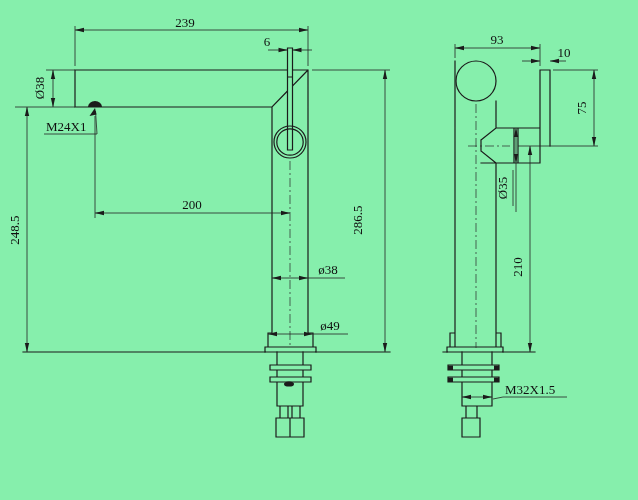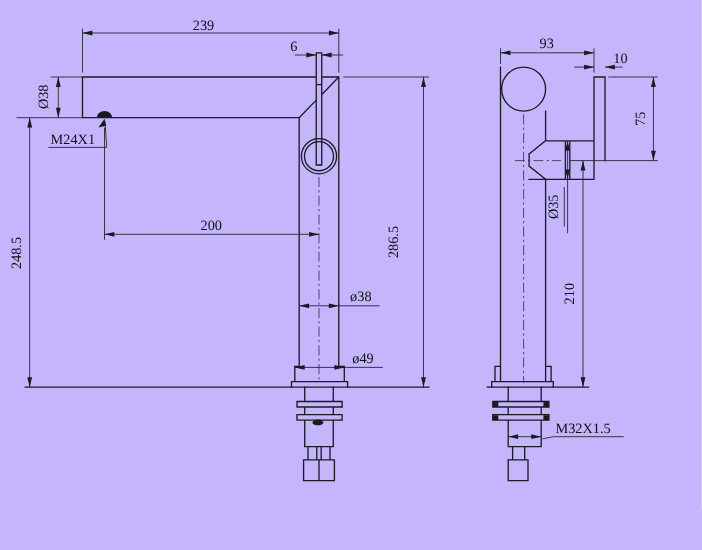--- a/index.html
+++ b/index.html
@@ -1,17 +1,17 @@
 <!DOCTYPE html>
 <html><head>
 <meta charset="utf-8">
 <style>
   html,body{margin:0;padding:0;background:#ffffff;}
   .sheet{
-    position:relative;width:638px;height:500px;background:#c4b5fd;overflow:hidden;
+    position:relative;width:638px;height:500px;background:#86efac;overflow:hidden;
     font-family:"Liberation Serif","DejaVu Serif",serif;
     text-align:center;
   }
   svg{position:absolute;left:0;top:0;}
   .obj{stroke:#1b1b1b;stroke-width:1.2;fill:none;stroke-linecap:square;}
   .thin{stroke:#242424;stroke-width:0.8;fill:none;stroke-linecap:butt;}
   .cl{stroke:#2a2a2a;stroke-width:0.7;fill:none;stroke-dasharray:9 3 2 3;}
   .arr{fill:#1b1b1b;stroke:none;}
   .blk{fill:#1b1b1b;stroke:none;}
   text{fill:#101010;font-size:13px;font-family:"Liberation Serif","DejaVu Serif",serif;}

